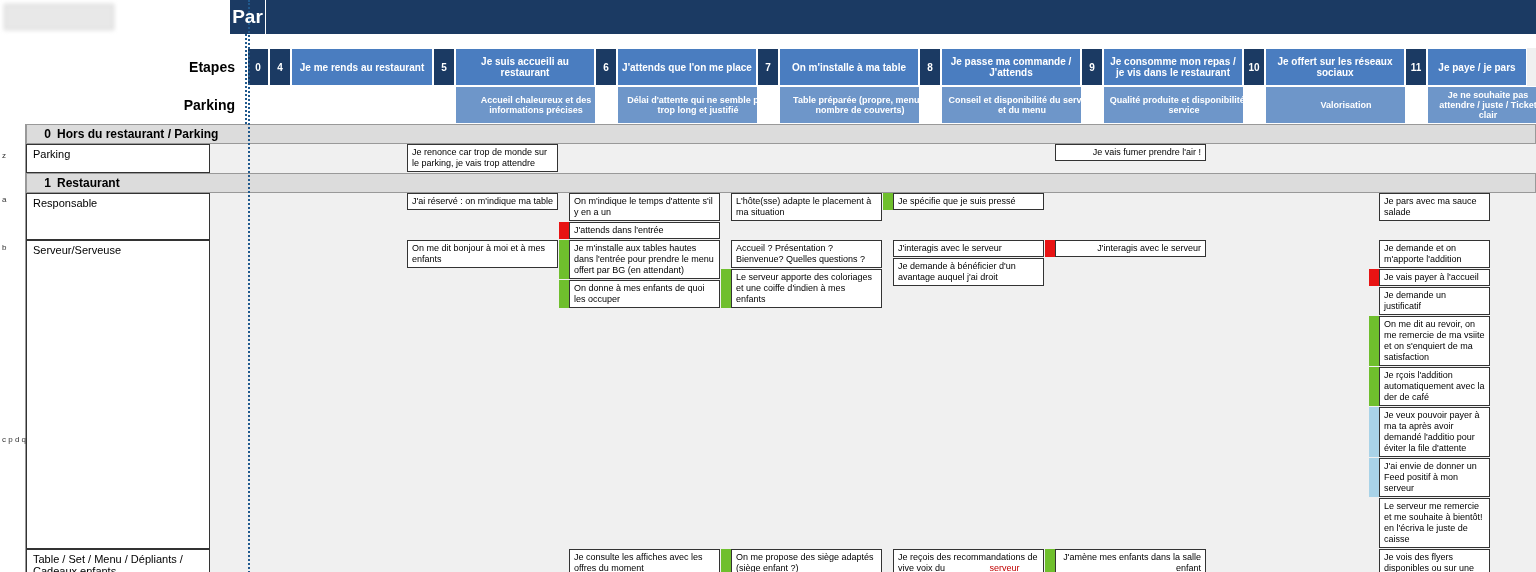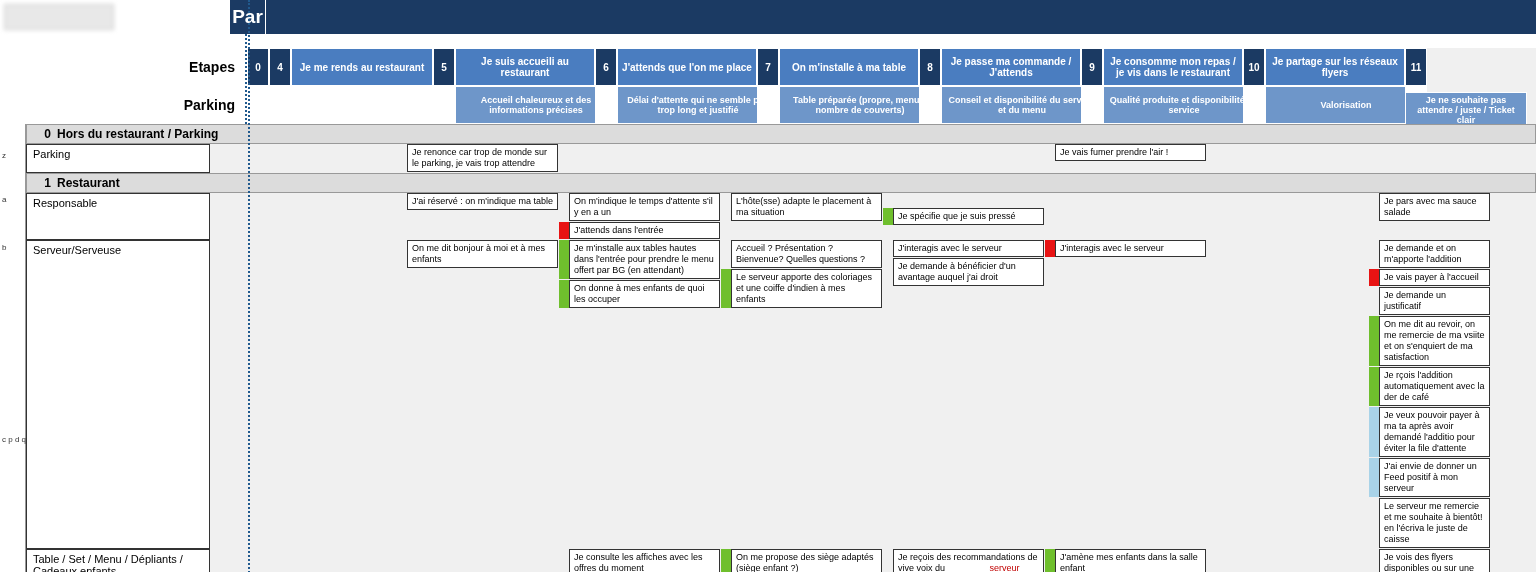--- a/index.html
+++ b/index.html
@@ -134,21 +134,21 @@
     display: flex;
     flex-direction: column;
     border-left: 1px solid transparent;
   }
   .col.c0 { width: 22px; min-width:22px;}
   .col.c4 { width: 164px; min-width:164px;}
   .col.c5 { width: 162px; min-width:162px;}
   .col.c6 { width: 162px; min-width:162px;}
   .col.c7 { width: 162px; min-width:162px;}
   .col.c8 { width: 162px; min-width:162px;}
-  .col.c9 { width: 162px; min-width:162px;}
+  .col.c9 { width: 162px; min-width:162px;text-align:right;}
   .col.c10 { width: 162px; min-width:162px;}
   .col.c11 { width: 122px; min-width:122px;}
 
   .note {
     display: flex;
     margin-bottom: 1px;
   }
   .note .tag {
     width: 10px;
     min-width: 10px;
@@ -224,24 +224,25 @@
           <div style="display: flex; width: 162px; min-width: 162px;">
             <div class="stage-cell num">8</div>
             <div class="stage-cell wide">Je passe ma commande / J'attends</div>
           </div>
           <div style="display: flex; width: 162px; min-width: 162px;">
             <div class="stage-cell num">9</div>
             <div class="stage-cell wide">Je consomme mon repas / je vis dans le restaurant</div>
           </div>
           <div style="display: flex; width: 162px; min-width: 162px;">
             <div class="stage-cell num">10</div>
-            <div class="stage-cell wide">Je partage sur les réseaux flyers</div>
+            <div class="stage-cell wide">Je offert sur les réseaux sociaux</div>
           </div>
           <div style="display: flex; width: 122px; min-width: 122px;">
             <div class="stage-cell num">11</div>
+            <div class="stage-cell wide">Je paye / je pars</div>
           </div>
         </div>
         <div class="attentes-row">
           <div class="attentes-cell numw" style="flex: 0 0 auto;"></div>
           <div style="display: flex; width: 164px; min-width: 164px;">
             <div class="attentes-cell numw" style="flex: 0 0 auto;"></div>
             <div class="attentes-cell blank" style="width: 164px; min-width: 164px; flex: 1 1 0%;"></div>
           </div>
           <div style="display: flex; width: 162px; min-width: 162px;">
             <div class="attentes-cell numw" style="flex: 0 0 auto;"></div>
@@ -260,21 +261,21 @@
             <div class="attentes-cell" style="width: 162px; min-width: 162px; flex: 1 1 0%;">Conseil et disponibilité du serveur et du menu</div>
           </div>
           <div style="display: flex; width: 162px; min-width: 162px;">
             <div class="attentes-cell numw" style="flex: 0 0 auto;"></div>
             <div class="attentes-cell" style="width: 162px; min-width: 162px; flex: 1 1 0%;">Qualité produite et disponibilité du service</div>
           </div>
           <div style="display: flex; width: 162px; min-width: 162px;">
             <div class="attentes-cell numw" style="flex: 0 0 auto;"></div>
             <div class="attentes-cell" style="width: 162px; min-width: 162px; flex: 1 1 0%;">Valorisation</div>
           </div>
-          <div style="display: flex; width: 122px; min-width: 122px; flex-direction: column;">
+          <div style="display: flex; width: 122px; min-width: 122px;">
             <div class="attentes-cell numw" style="flex: 0 0 auto;"></div>
             <div class="attentes-cell" style="width: 122px; min-width: 122px; flex: 1 1 0%;">Je ne souhaite pas attendre / juste / Ticket clair</div>
           </div>
         </div>
       </div>
   </div>
 
   <div class="body-area">
     <div class="idcol" id="idcol">
         <div style="height: 0px;"></div>
@@ -335,21 +336,21 @@
               <div class="tag red"></div>
               <div class="txt">J'attends dans l'entrée</div>
             </div>
           </div>
           <div class="col c7" style="width: 162px; min-width: 162px;">
             <div class="note">
               <div class="tag none"></div>
               <div class="txt">L'hôte(sse) adapte le placement à ma situation</div>
             </div>
           </div>
-          <div class="col c8" style="width: 162px; min-width: 162px; justify-content: center;">
+          <div class="col c8" style="width: 162px; min-width: 162px;">
             <div class="note">
               <div class="tag green"></div>
               <div class="txt">Je spécifie que je suis pressé</div>
             </div>
           </div>
           <div class="col c9" style="width: 162px; min-width: 162px;"></div>
           <div class="col c10" style="width: 162px; min-width: 162px;"></div>
           <div class="col c11" style="width: 122px; min-width: 122px;">
             <div class="note">
               <div class="tag none"></div>

